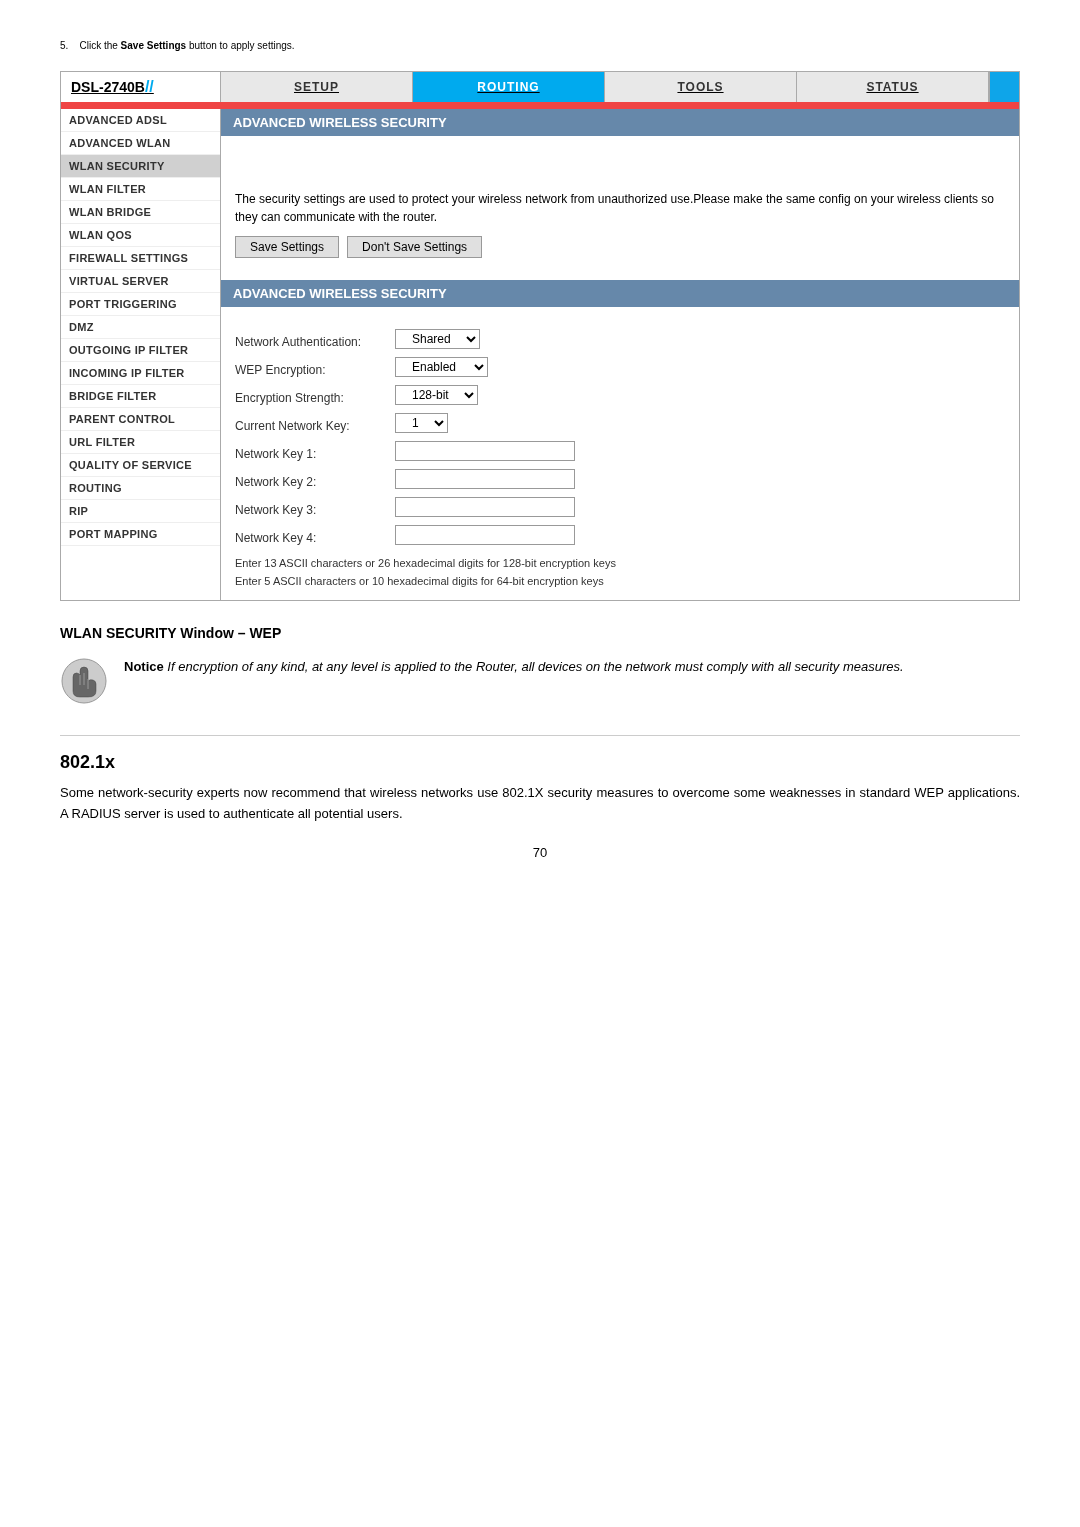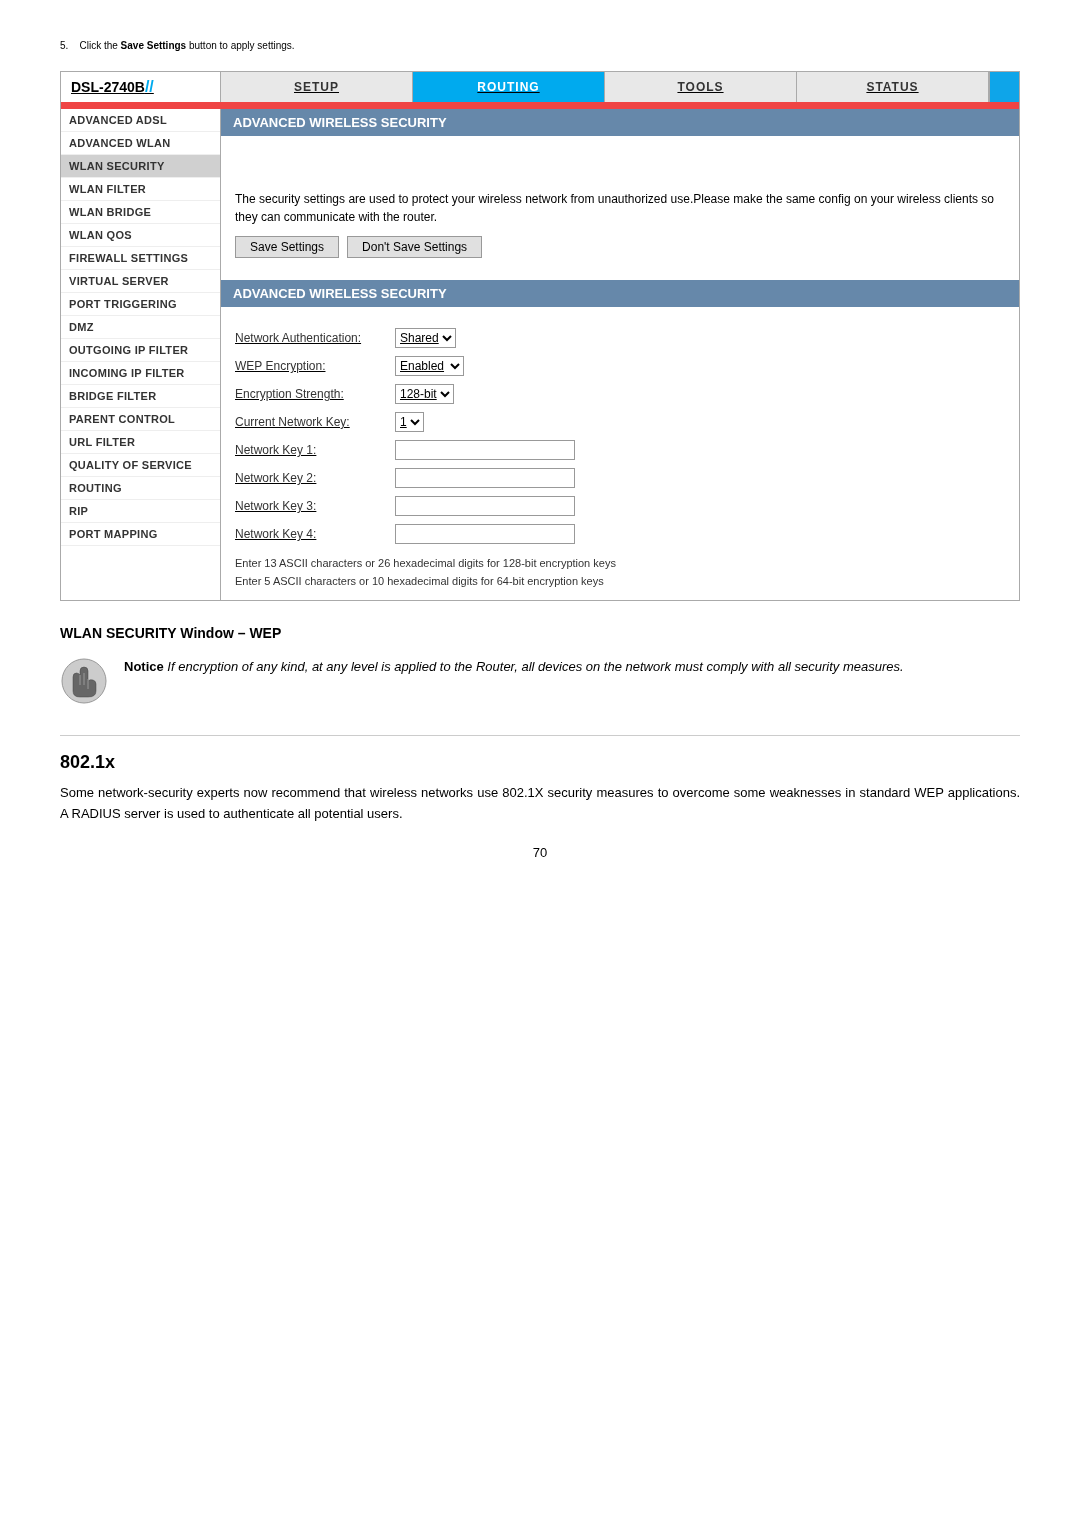--- a/index.html
+++ b/index.html
@@ -40,25 +40,25 @@
     .content-body { padding: 10px 14px; }
 
     .desc-text { font-size: 12px; margin-bottom: 10px; line-height: 1.5; margin-top: 44px; }
 
     .button-row { display: flex; gap: 8px; margin-bottom: 12px; }
     .btn { padding: 3px 14px; font-size: 12px; background: #e0e0e0; border: 1px solid #999; cursor: pointer; }
 
     .section-title-bar2 { background: #6688aa; color: #fff; padding: 6px 12px; font-weight: bold; font-size: 13px; margin-bottom: 10px; }
 
     .form-table { font-size: 12px; }
-    .form-row { display: flex; align-items: center; margin-bottom: 6px; min-height: 22px; text-decoration: underline; }
+    .form-row { display: flex; align-items: flex-end; margin-bottom: 6px; min-height: 22px; }
     .form-label { width: 160px; flex-shrink: 0; color: #333; }
     .form-control { display: flex; align-items: center; gap: 4px; }
 
-    select { font-size: 12px; padding: 1px 0; border: 1px solid #999; background: #fff; }
+    select { font-size: 12px; padding: 1px 12px; border: 1px solid #999; background: #fff; }
     input[type="text"] { border: 1px solid #999; padding: 1px 4px; font-size: 12px; width: 180px; height: 20px; background: #fff; }
 
     .hint-text { font-size: 11px; color: #333; margin-top: 10px; line-height: 1.6; }
 
     
     .bottom-bar { background: #6688aa; color: #fff; padding: 8px 12px; font-weight: bold; font-size: 14px; letter-spacing: 2px; text-transform: uppercase; }
 
     
     .caption-section { text-align: left; font-weight: bold; font-size: 14px; margin: 24px 0 16px 0; }
 

